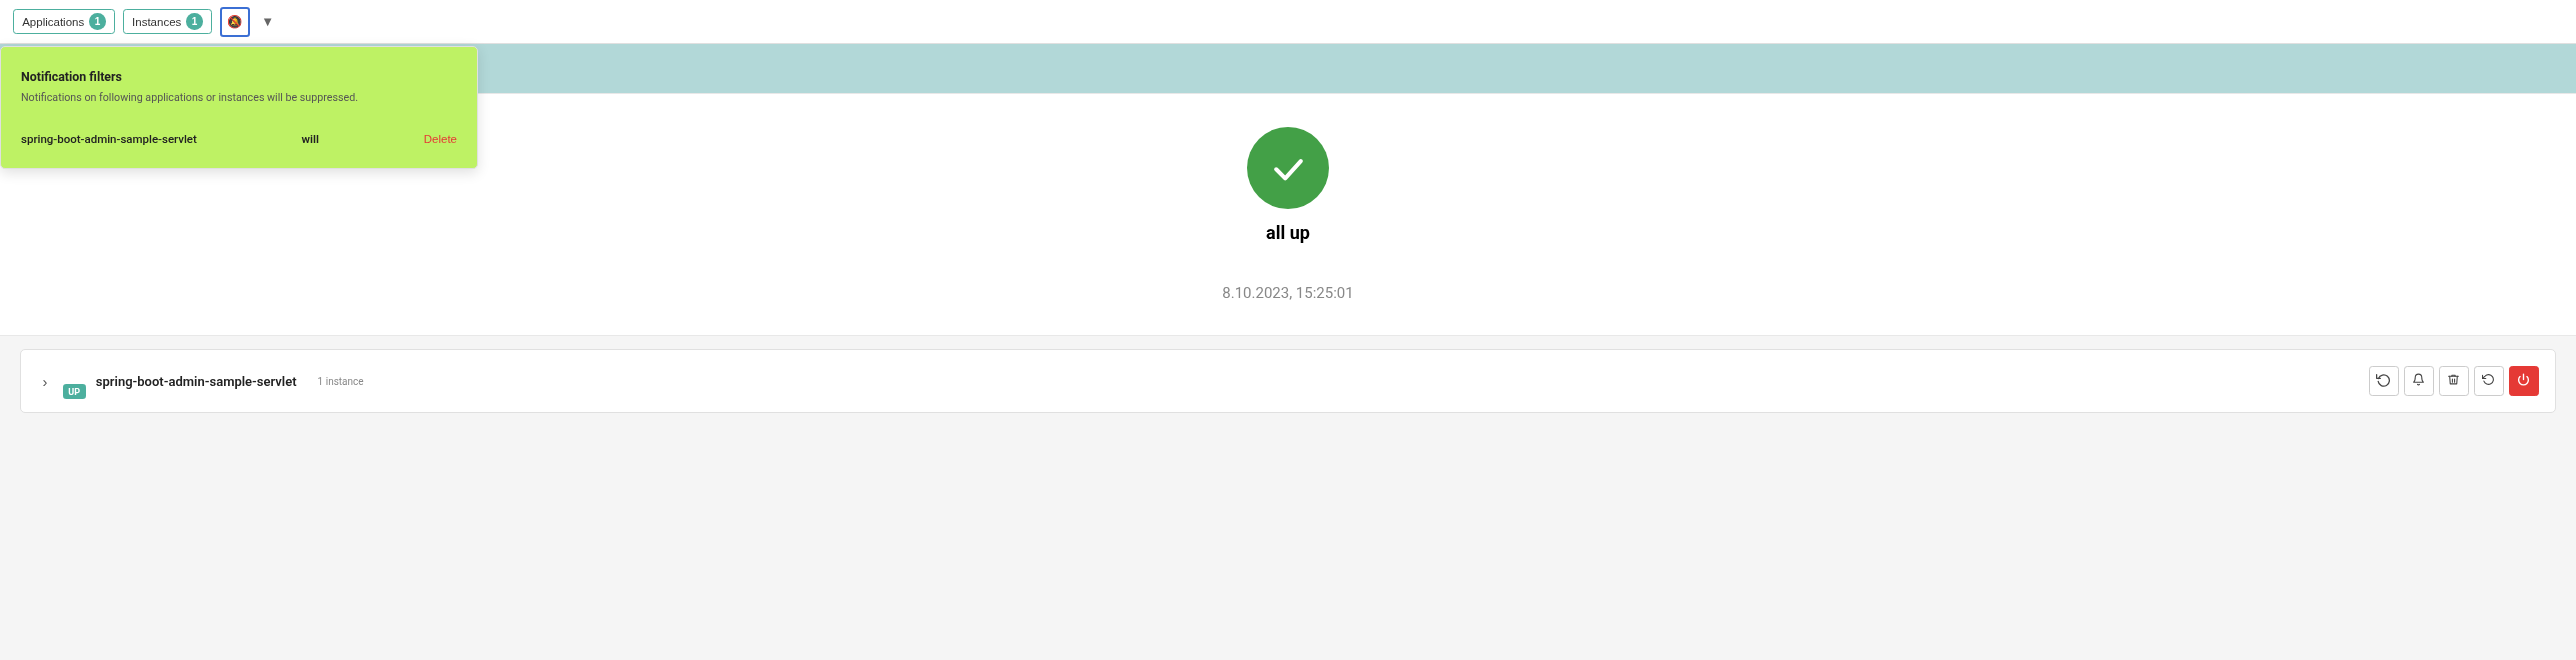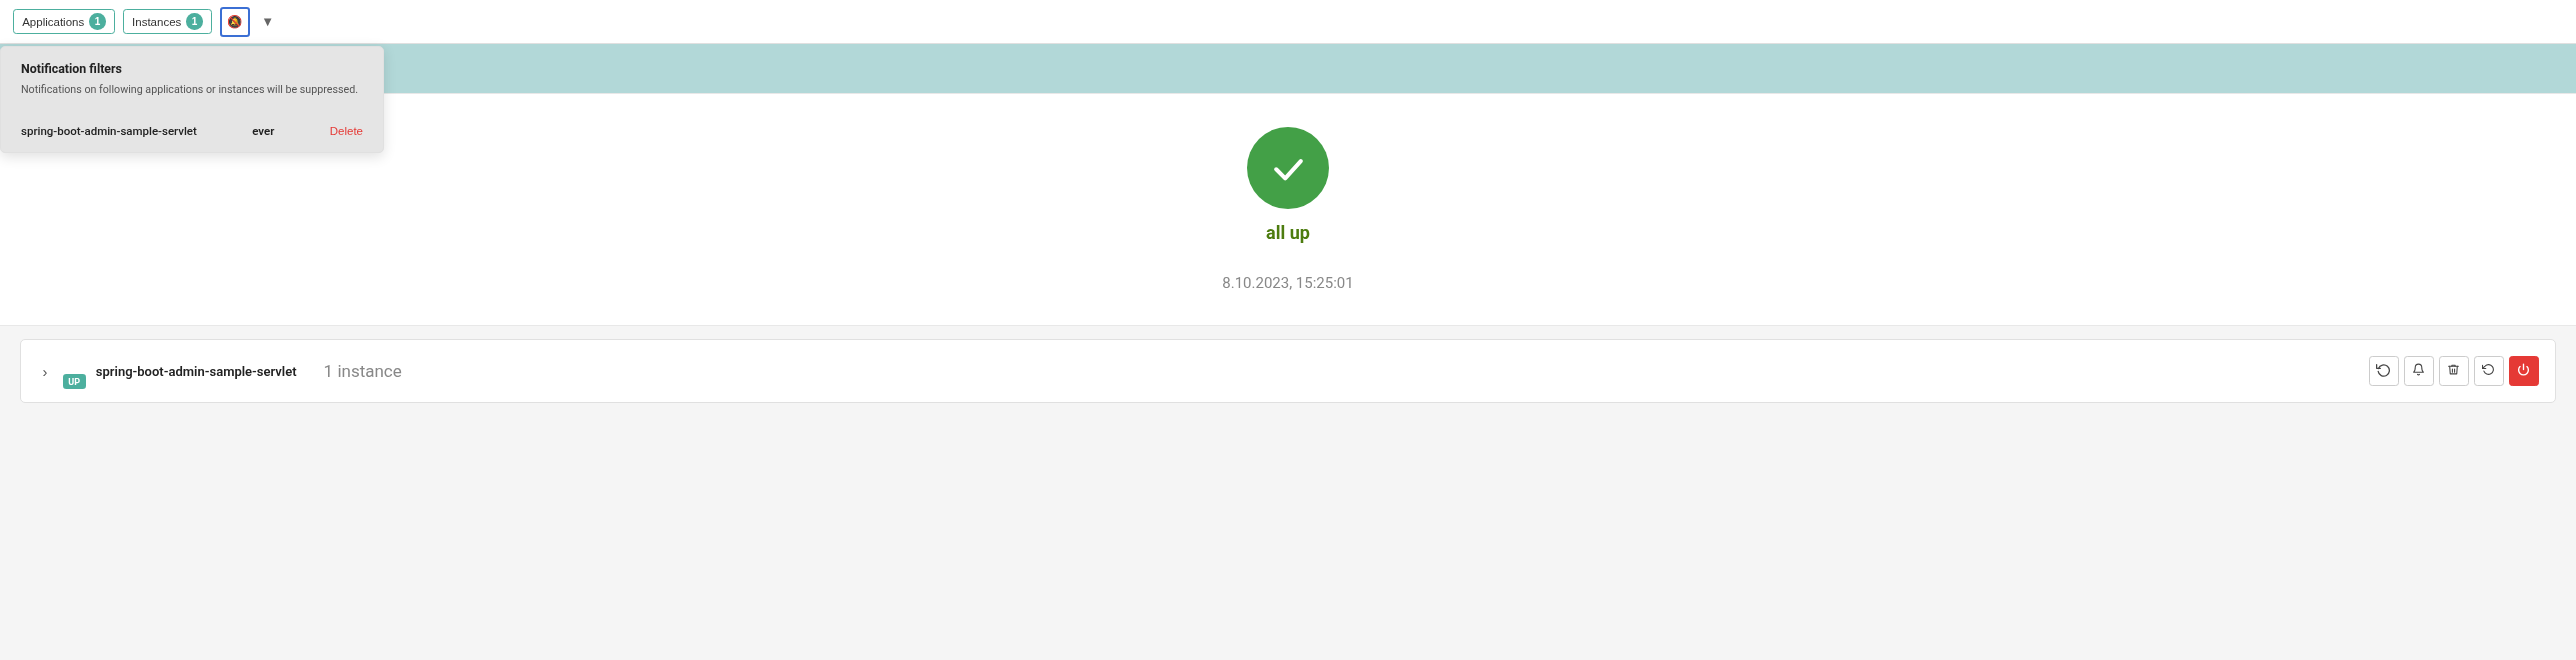--- a/index.html
+++ b/index.html
@@ -80,26 +80,26 @@
       color: #aaa;
       flex: 1;
       padding: 3.3px;
     }
 
     
     .notification-dropdown {
       position: absolute;
       top: 46px;
       left: 0;
-      width: 384px;
-      background: #e5e5e5;
+      width: 478px;
+      background: #bef264;
       border: 0.8px solid #e0e0e0;
       border-radius: 5px;
       box-shadow: 0 3.3px 13px rgba(0,0,0,0.12);
-      padding: 14px 20px;
+      padding: 22px 20px;
       z-index: 100;
     }
 
     .notification-dropdown h3 {
       font-size: 12.4px;
       font-weight: 700;
       margin-bottom: 6.6px;
       color: #222;
     }
 
@@ -153,22 +153,22 @@
     }
 
     .status-circle svg {
       width: 41px;
       height: 41px;
     }
 
     .status-label {
       font-size: 18px;
       font-weight: 700;
-      color: #4d7c0f;
-      margin-bottom: 2px;
+      color: #000000;
+      margin-bottom: 12px;
     }
 
     .status-time {
       font-size: 15px;
       color: #888;
       margin-top: 29px;
     }
 
     
     .app-row {
@@ -207,23 +207,23 @@
       margin-top: 21px;
     }
 
     .app-name-text {
       font-size: 13px;
       font-weight: 600;
       color: #222;
     }
 
     .instance-count {
-      font-size: 17px;
+      font-size: 10px;
       color: #888;
-      margin-left: 17px;
+      margin-left: 11px;
     }
 
     .app-row-right {
       display: flex;
       align-items: center;
       gap: 5px;
     }
 
     .action-btn {
       display: inline-flex;
@@ -278,21 +278,21 @@
     <span>▼</span>
   </button>
 
 
   <div class="notification-dropdown">
     <h3>Notification filters</h3>
     <p class="subtitle">Notifications on following applications or instances will be suppressed.</p>
 
     <div class="filter-row">
       <span class="app-name">spring-boot-admin-sample-servlet</span>
-      <span class="duration">ever</span>
+      <span class="duration">will</span>
       <button class="delete-btn">Delete</button>
     </div>
   </div>
 </div>
 
 <div class="teal-band"></div>
 
 <div class="status-panel">
   <div class="status-circle">
     <svg viewBox="0 0 50 50">

